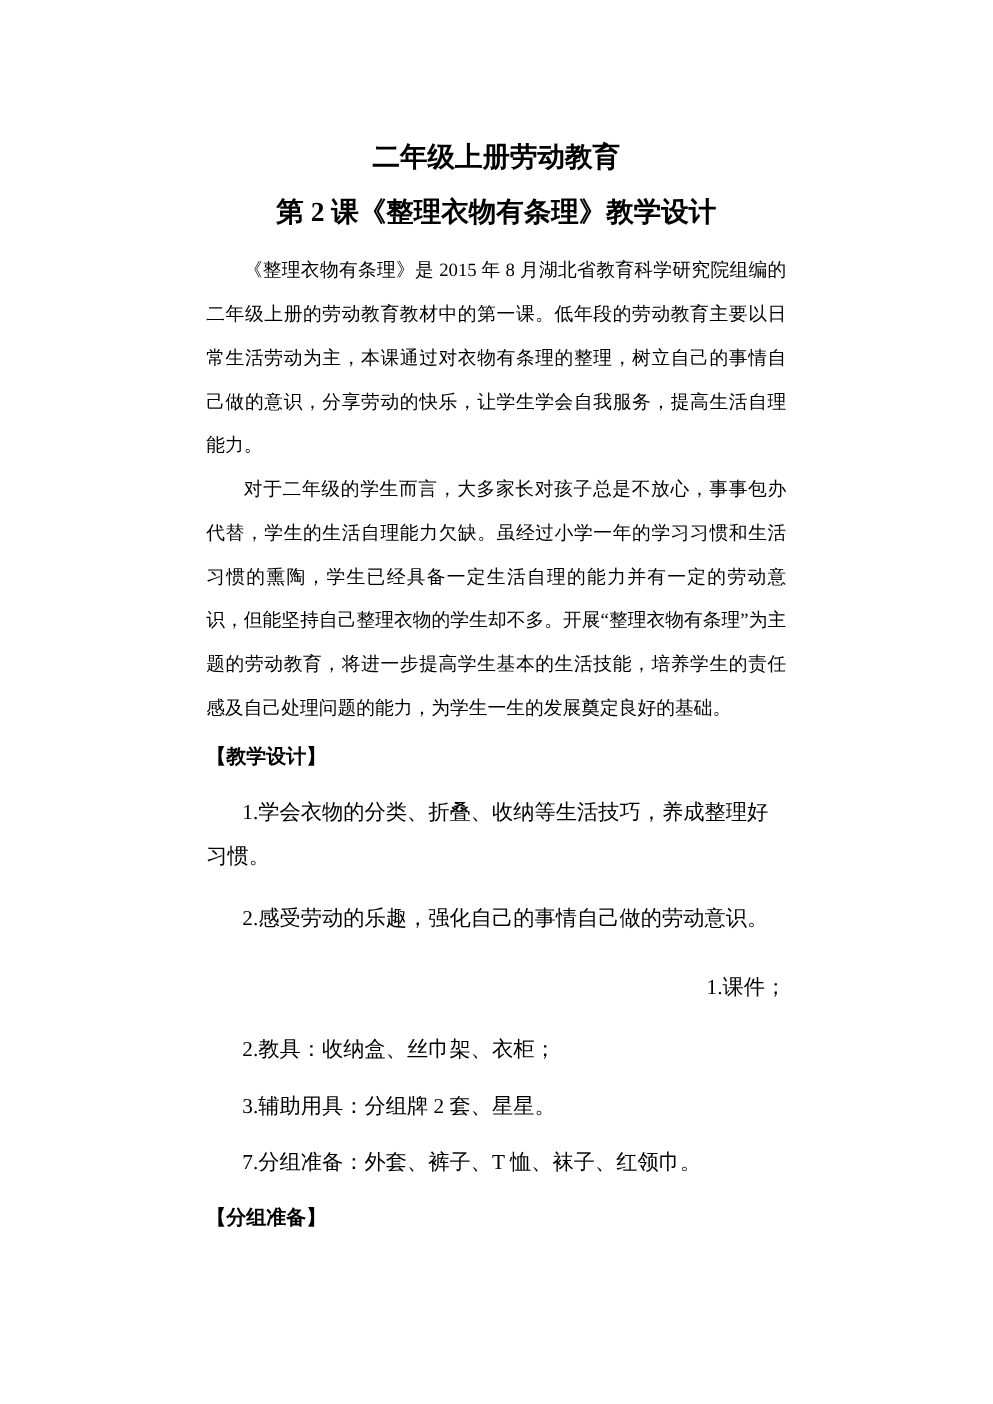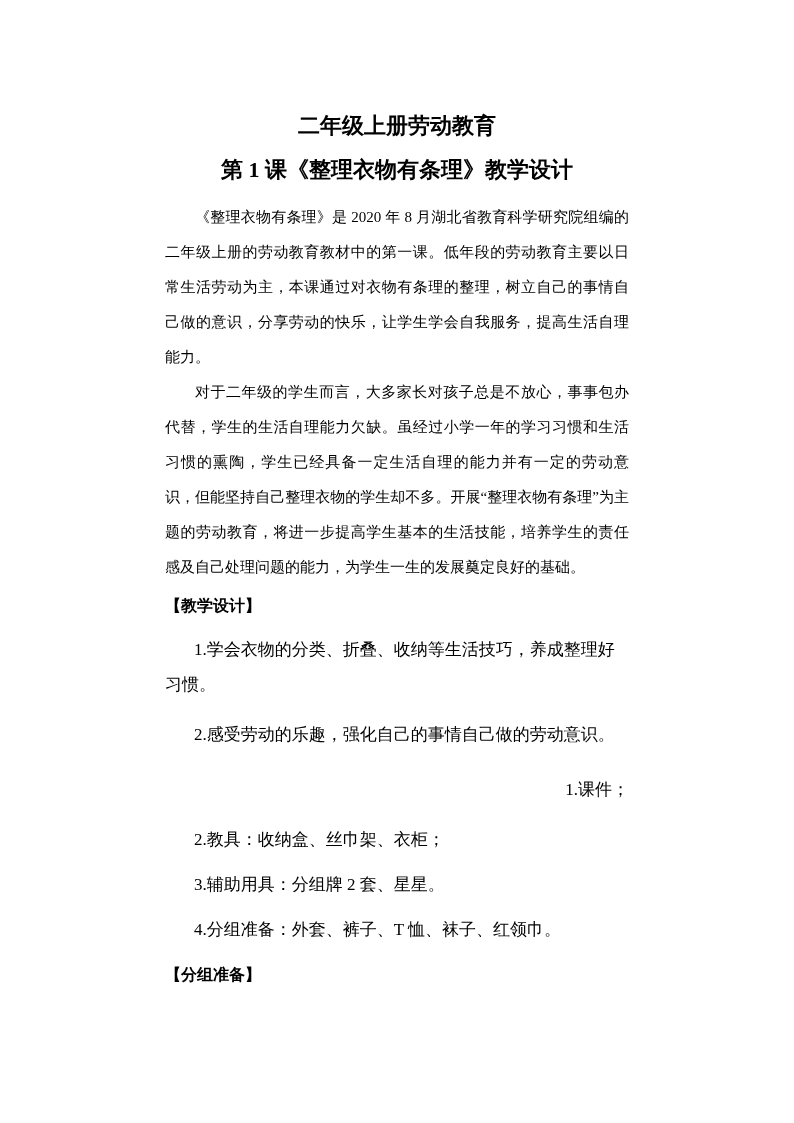--- a/index.html
+++ b/index.html
@@ -55,37 +55,37 @@
   .doc-list-item.gap-lg { margin-top: 20px; text-align: right; }
   .doc-list-item.gap-sm { margin-top: 10px; }
 </style>
 </head>
 <body>
 
 <div class="page">
 
   <h1 class="doc-title first">二年级上册劳动教育</h1>
 
-  <h1 class="doc-title second">第 1 课《整理衣物有条理》教学设计</h1>
+  <h1 class="doc-title second">第 2 课《整理衣物有条理》教学设计</h1>
 
 
-  <p class="doc-para first-after-heading">《整理衣物有条理》是 2020 年 8 月湖北省教育科学研究院组编的二年级上册的劳动教育教材中的第一课。低年段的劳动教育主要以日常生活劳动为主，本课通过对衣物有条理的整理，树立自己的事情自己做的意识，分享劳动的快乐，让学生学会自我服务，提高生活自理能力。</p>
+  <p class="doc-para first-after-heading">《整理衣物有条理》是 2015 年 8 月湖北省教育科学研究院组编的二年级上册的劳动教育教材中的第一课。低年段的劳动教育主要以日常生活劳动为主，本课通过对衣物有条理的整理，树立自己的事情自己做的意识，分享劳动的快乐，让学生学会自我服务，提高生活自理能力。</p>
 
   <p class="doc-para">对于二年级的学生而言，大多家长对孩子总是不放心，事事包办代替，学生的生活自理能力欠缺。虽经过小学一年的学习习惯和生活习惯的熏陶，学生已经具备一定生活自理的能力并有一定的劳动意识，但能坚持自己整理衣物的学生却不多。开展“整理衣物有条理”为主题的劳动教育，将进一步提高学生基本的生活技能，培养学生的责任感及自己处理问题的能力，为学生一生的发展奠定良好的基础。</p>
 
   <h2 class="section-heading heading-objectives">【教学设计】</h2>
 
   <p class="doc-list-item">1.学会衣物的分类、折叠、收纳等生活技巧，养成整理好习惯。</p>
 
   <p class="doc-list-item">2.感受劳动的乐趣，强化自己的事情自己做的劳动意识。</p>
 
 
   <p class="doc-list-item gap-lg">1.课件；</p>
 
   <p class="doc-list-item">2.教具：收纳盒、丝巾架、衣柜；</p>
 
   <p class="doc-list-item gap-sm">3.辅助用具：分组牌 2 套、星星。</p>
 
-  <p class="doc-list-item gap-sm">4.分组准备：外套、裤子、T 恤、袜子、红领巾。</p>
+  <p class="doc-list-item gap-sm">7.分组准备：外套、裤子、T 恤、袜子、红领巾。</p>
 
   <h2 class="section-heading heading-process">【分组准备】</h2>
 
 </div>
 
 </body></html>

